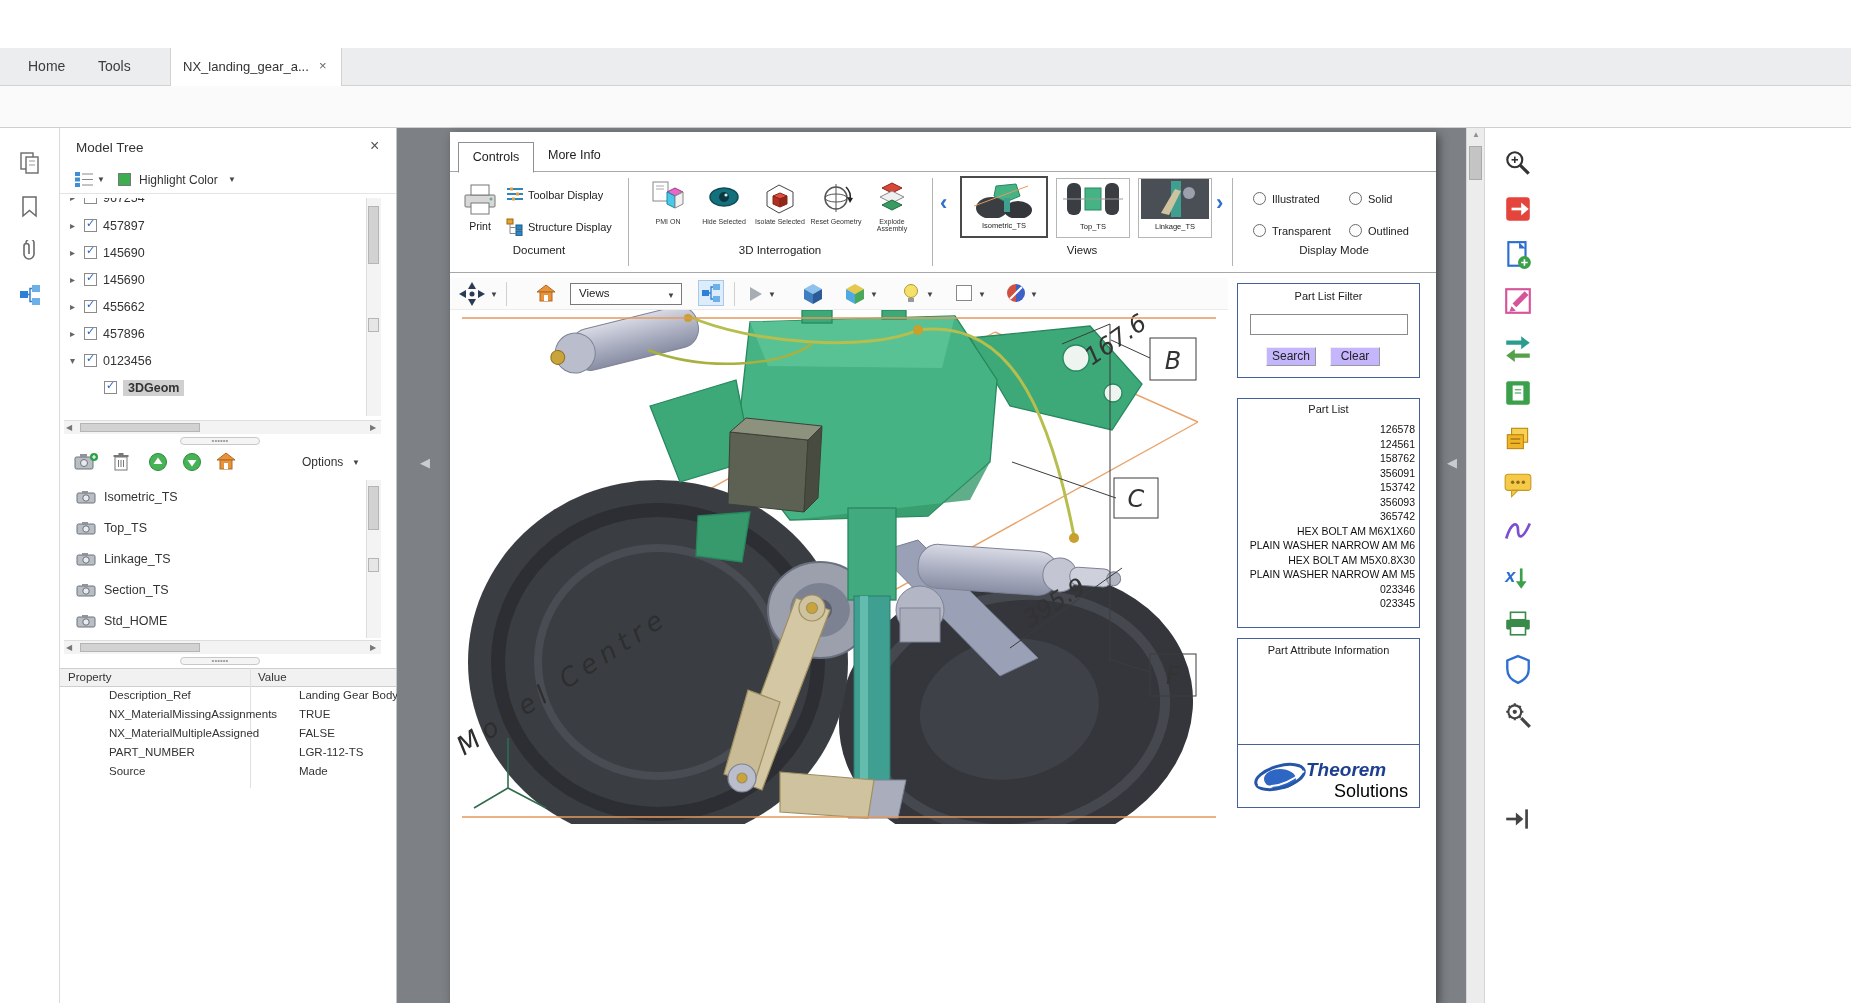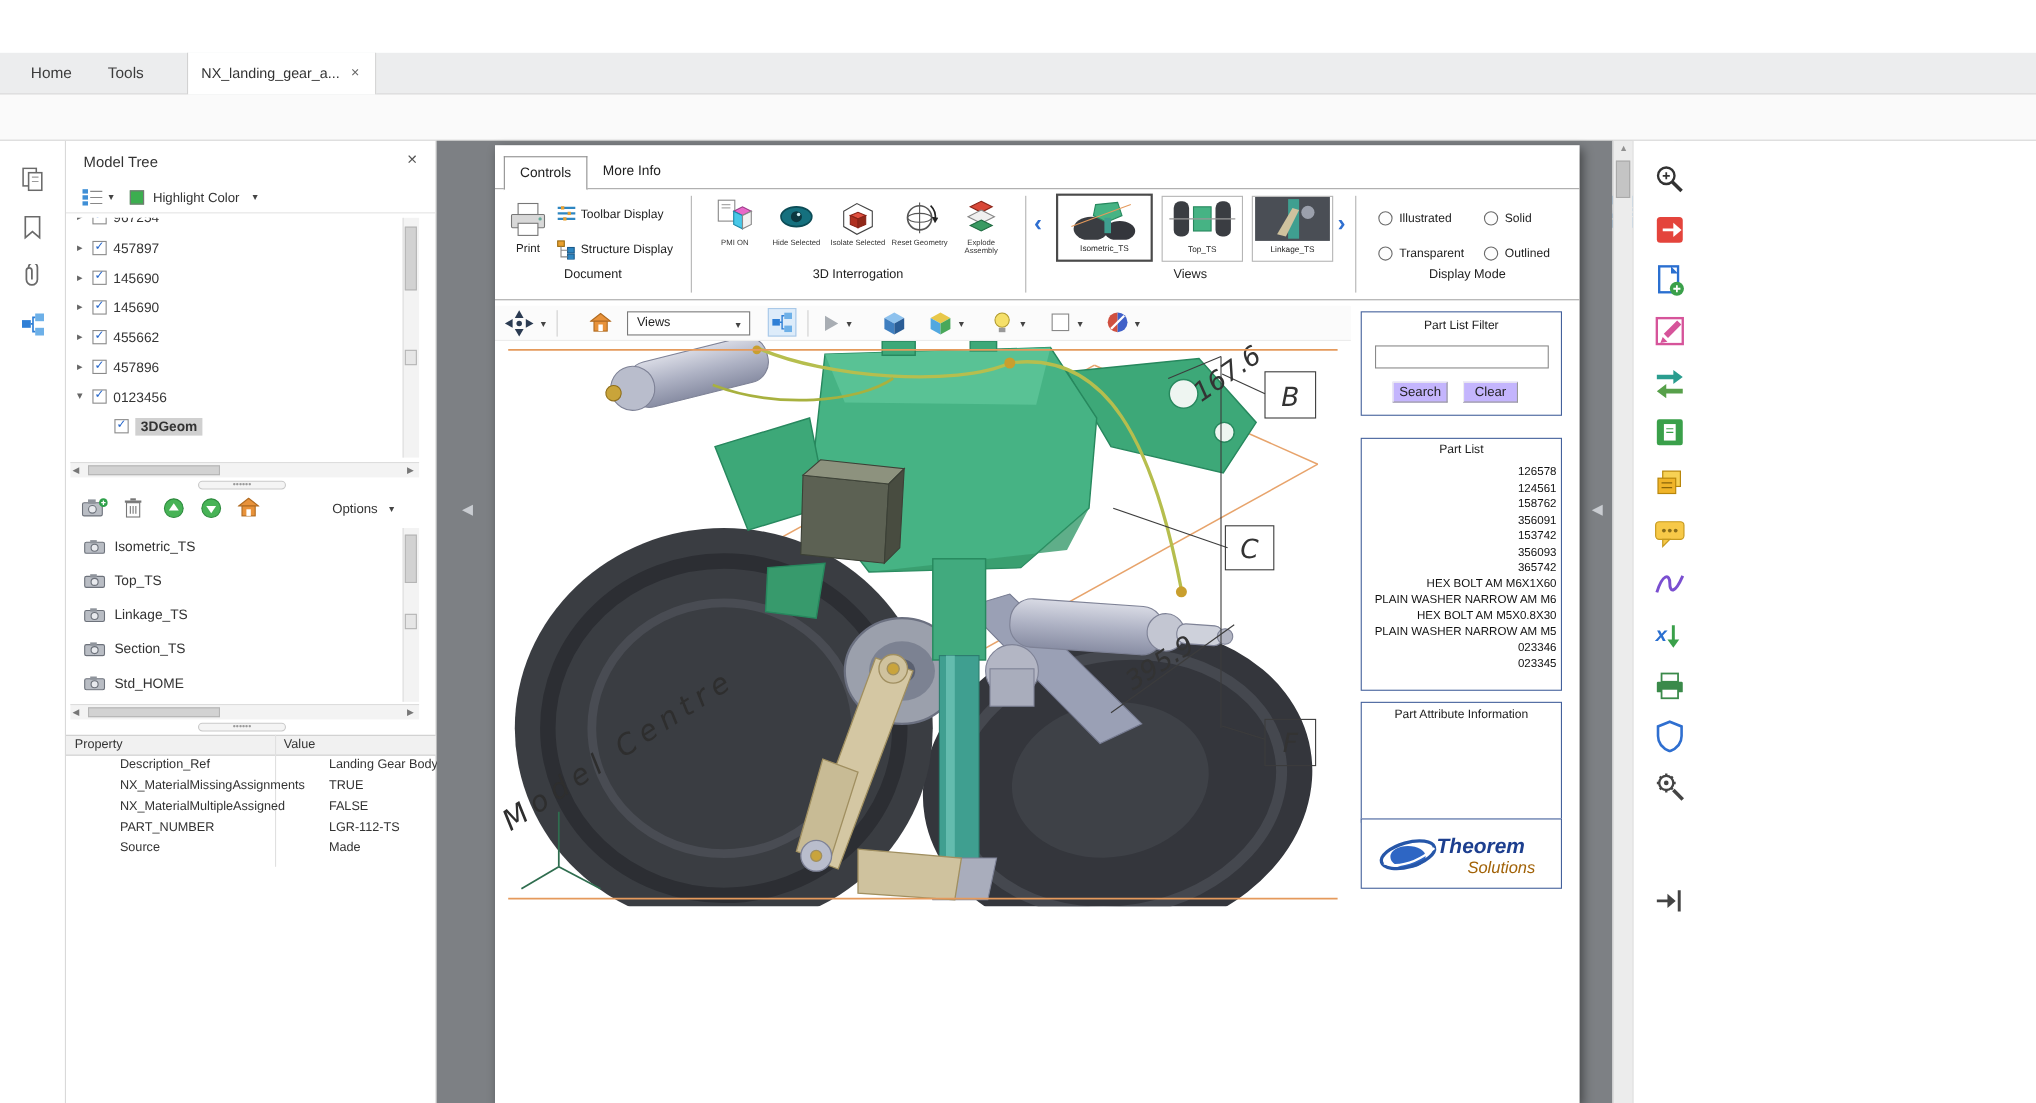--- a/index.html
+++ b/index.html
@@ -707,21 +707,21 @@
       <div style="text-align:center;font-size:11px;padding-top:5px">Part Attribute Information</div>
     </div>
 
     <div class="bluebox" style="left:787px;top:612px;width:183px;height:64px">
       <svg class="abs" style="left:14px;top:10px" width="56 " height="44">
         <ellipse cx="28" cy="24" rx="16" ry="10" fill="#2e66c4"></ellipse>
         <ellipse cx="28" cy="22" rx="25" ry="11" fill="none" stroke="#2656a8" stroke-width="3" transform="rotate(-16 28 22)"></ellipse>
         <path d="M6 30 Q28 36 52 16" stroke="#fff" stroke-width="2" fill="none"></path>
       </svg>
       <span class="abs" style="left:68px;top:14px;font-size:19px;font-weight:bold;font-style:italic;color:#1d3f8f">Theorem</span>
-      <span class="abs" style="left:96px;top:36px;font-size:15px;font-style:italic;color:#a16207">Solutions</span>
+      <span class="abs" style="left:96px;top:36px;font-size:18px;color:#000000">Solutions</span>
     </div>
   </div>
 
   <div class="vscroll">
     <span class="abs" style="left:5px;top:2px;font-size:8px;color:#909090">▲</span>
     <div class="abs" style="left:2px;top:18px;width:13px;height:34px;background:#c4c4c4;border:1px solid #aaa"></div>
   </div>
 
   <div class="rightpane">
     <svg class="rpicon" style="top:20px" viewBox="0 0 28 28">

